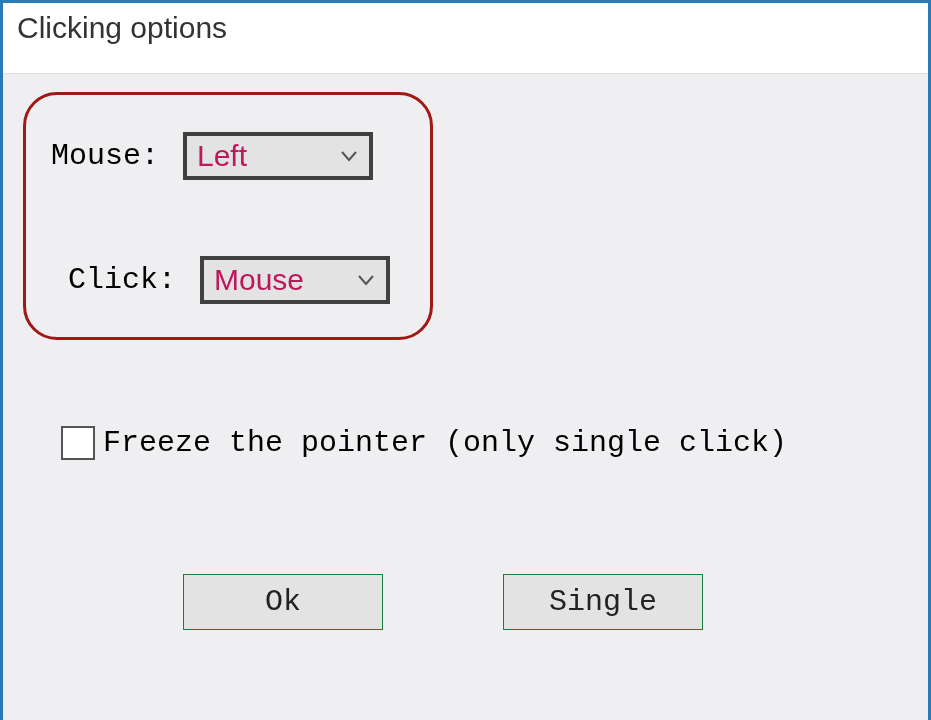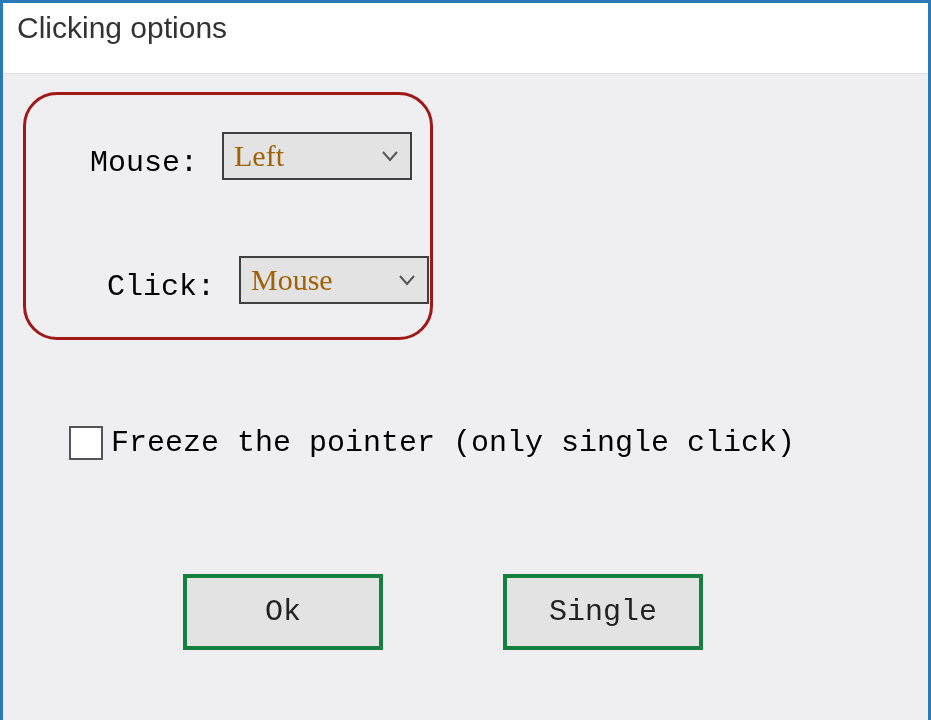--- a/index.html
+++ b/index.html
@@ -39,22 +39,21 @@
       top: 18px;
       width: 410px;
       height: 248px;
       border: 3px solid #a01818;
       border-radius: 34px;
       pointer-events: none;
     }
     .field-row {
       position: absolute;
       display: flex;
-      align-items: flex-end;
-      margin-left: 39px;
+      align-items: center;
     }
     .field-mouse {
       left: 48px;
       top: 58px;
     }
     .field-click {
       left: 65px;
       top: 182px;
     }
     .field-label {
@@ -62,27 +61,27 @@
       color: #000;
       font-family: "Courier New", "SimSun", monospace;
       font-weight: normal;
       width: 132px;
     }
     .dropdown {
       display: inline-flex;
       align-items: center;
       justify-content: space-between;
       background: #e3e3e3;
-      border: 2px solid #404040;
+      border: 4px solid #404040;
       height: 48px;
       width: 190px;
       padding: 0 10px 0 10px;
       font-size: 30px;
-      font-family: Liberation Serif, serif;
-      color: #a16207;
+      font-family: Liberation Sans, sans-serif;
+      color: #be185d;
       cursor: pointer;
     }
     .dropdown-value {
       flex: 1;
     }
     .chevron {
       width: 20px;
       height: 20px;
       display: inline-block;
     }
@@ -90,21 +89,20 @@
       width: 20px;
       height: 20px;
       display: block;
     }
     .checkbox-row {
       position: absolute;
       left: 58px;
       top: 352px;
       display: flex;
       align-items: center;
-      margin-left: 8px;
     }
     .checkbox {
       width: 34px;
       height: 34px;
       background: #fff;
       border: 2px solid #555;
       margin-right: 8px;
       cursor: pointer;
     }
     .checkbox-label {
@@ -114,23 +112,23 @@
     }
     .button-row {
       position: absolute;
       left: 180px;
       top: 500px;
       display: flex;
       gap: 120px;
     }
     .btn {
       width: 200px;
-      height: 76px;
+      height: 56px;
       background: #e3e3e3;
-      border: 4px solid #15803d;
+      border: 1px solid #15803d;
       font-size: 30px;
       font-family: "Courier New", "SimSun", monospace;
       color: #222;
       display: flex;
       align-items: center;
       justify-content: center;
       cursor: pointer;
     }
   </style>
 </head>

